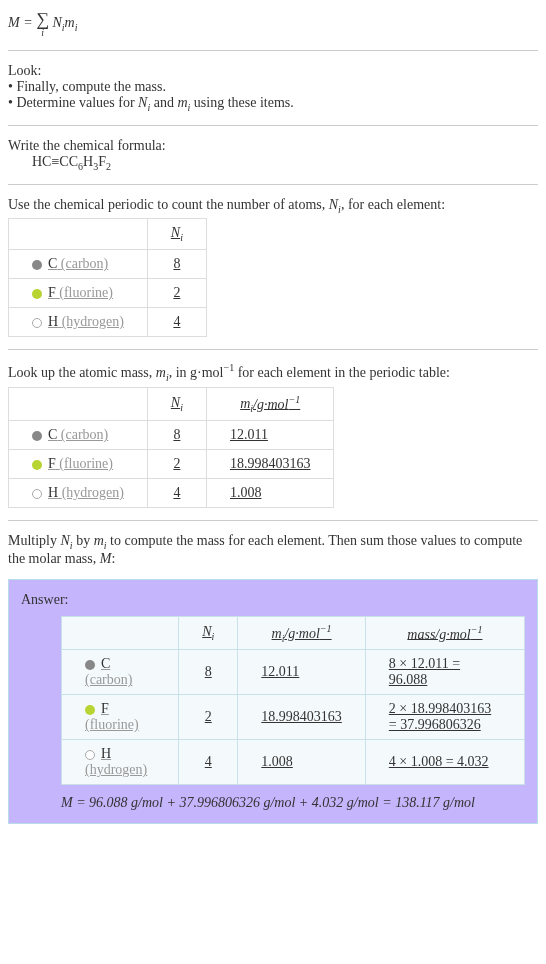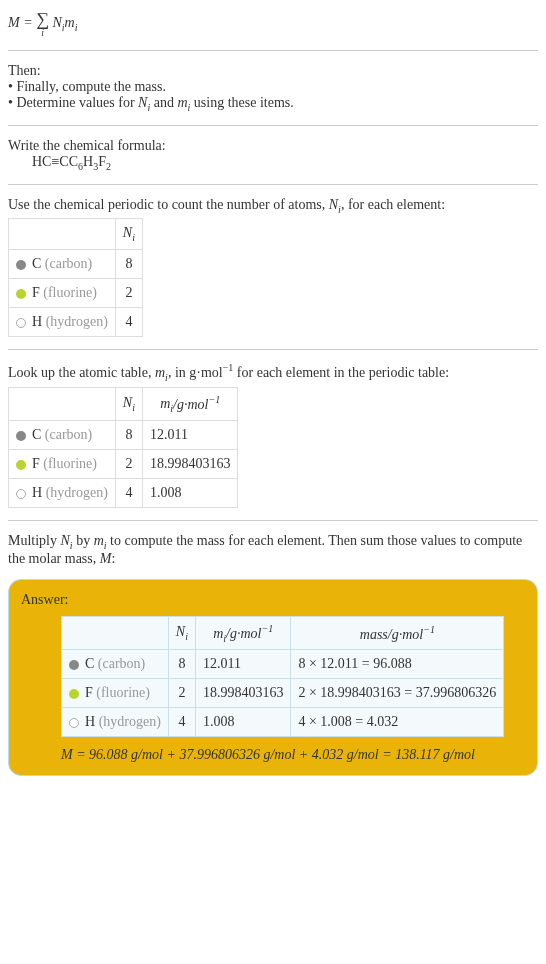--- a/index.html
+++ b/index.html
@@ -60,23 +60,24 @@
     }
     .chem-formula sub {
       font-size: 10px;
     }
     table {
       border-collapse: collapse;
       margin-top: 4px;
     }
     table th, table td {
       border: 1px solid #ddd;
-      padding: 6px 7px;
+      padding: 6px 23px;
       text-align: left;
       font-weight: normal;
+      text-decoration: underline;
     }
     table th {
       font-style: italic;
       text-align: center;
     }
     .element-cell {
       color: #999;
     }
     .dot {
       display: inline-block;
@@ -97,23 +98,23 @@
       border: 1px solid #aaa;
     }
     .element-symbol {
       color: #333;
       font-weight: normal;
     }
     .center-col {
       text-align: center;
     }
     .answer-box {
-      background: #eab308;
+      background: #c4b5fd;
       border: 1px solid #b8dce8;
-      border-radius: 13px;
+      border-radius: 0;
       padding: 12px;
       margin-top: 8px;
     }
     .answer-label {
       margin-bottom: 8px;
     }
     .answer-box table {
       margin-left: 40px;
       background: #fff;
     }
@@ -139,21 +140,21 @@
 
 <div class="section">
   <div class="formula">
     <span>M</span><span> = </span><span class="sum-symbol"><span class="sigma">∑</span><span class="sub">i</span></span> <span><i>N</i><span class="sub-i">i</span></span><span><i>m</i><span class="sub-i">i</span></span>
   </div>
 </div>
 
 <hr class="divider">
 
 <div class="section">
-  <div>Then:</div>
+  <div>Look:</div>
   <ul class="bullet-list">
     <li>Finally, compute the mass.</li>
     <li>Determine values for <i>N<span class="sub-i">i</span></i> and <i>m<span class="sub-i">i</span></i> using these items.</li>
   </ul>
 </div>
 
 <hr class="divider">
 
 <div class="section">
   <div>Write the chemical formula:</div>
@@ -185,21 +186,21 @@
       <td class="center-col">4</td>
     </tr>
   </tbody>
     </table>
 </div>
 
 <hr class="divider">
 
 <div class="section">
   <div>
-    <span>Look up the atomic table, </span><i>m<span class="sub-i">i</span></i><span>, in g·mol</span><span class="super">−1</span><span> for each element in the periodic table:</span>
+    <span>Look up the atomic mass, </span><i>m<span class="sub-i">i</span></i><span>, in g·mol</span><span class="super">−1</span><span> for each element in the periodic table:</span>
   </div>
   <table>
     <tbody>
         <tr>
       <th></th>
       <th><i>N<span class="sub-i">i</span></i></th>
       <th><i>m<span class="sub-i">i</span></i>/g·mol<span class="super">−1</span></th>
     </tr>
     <tr>
       <td class="element-cell"><span class="dot dot-c"></span><span class="element-symbol">C</span> <span>(carbon)</span></td>

